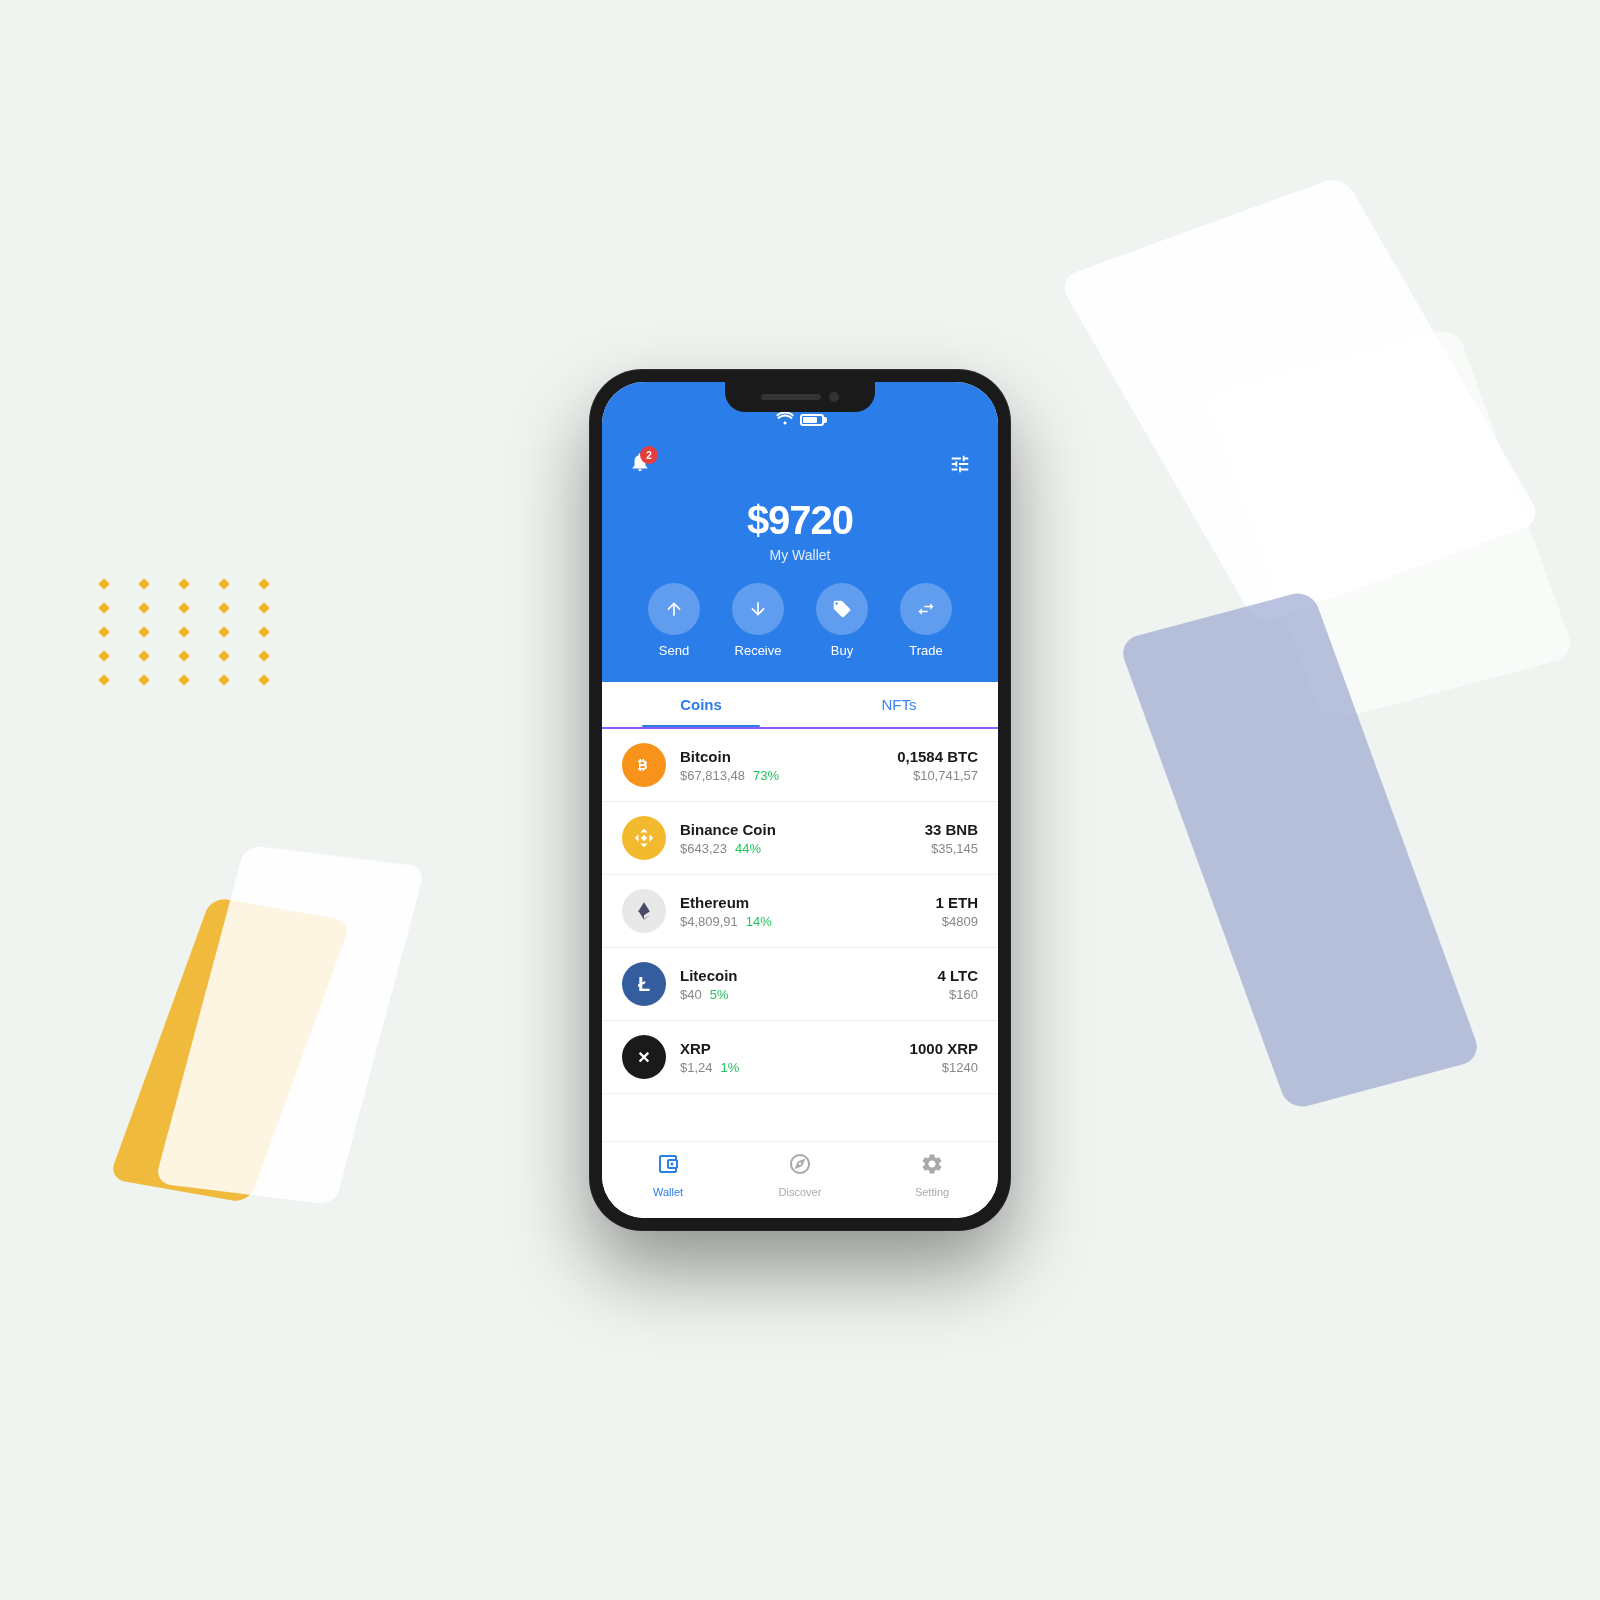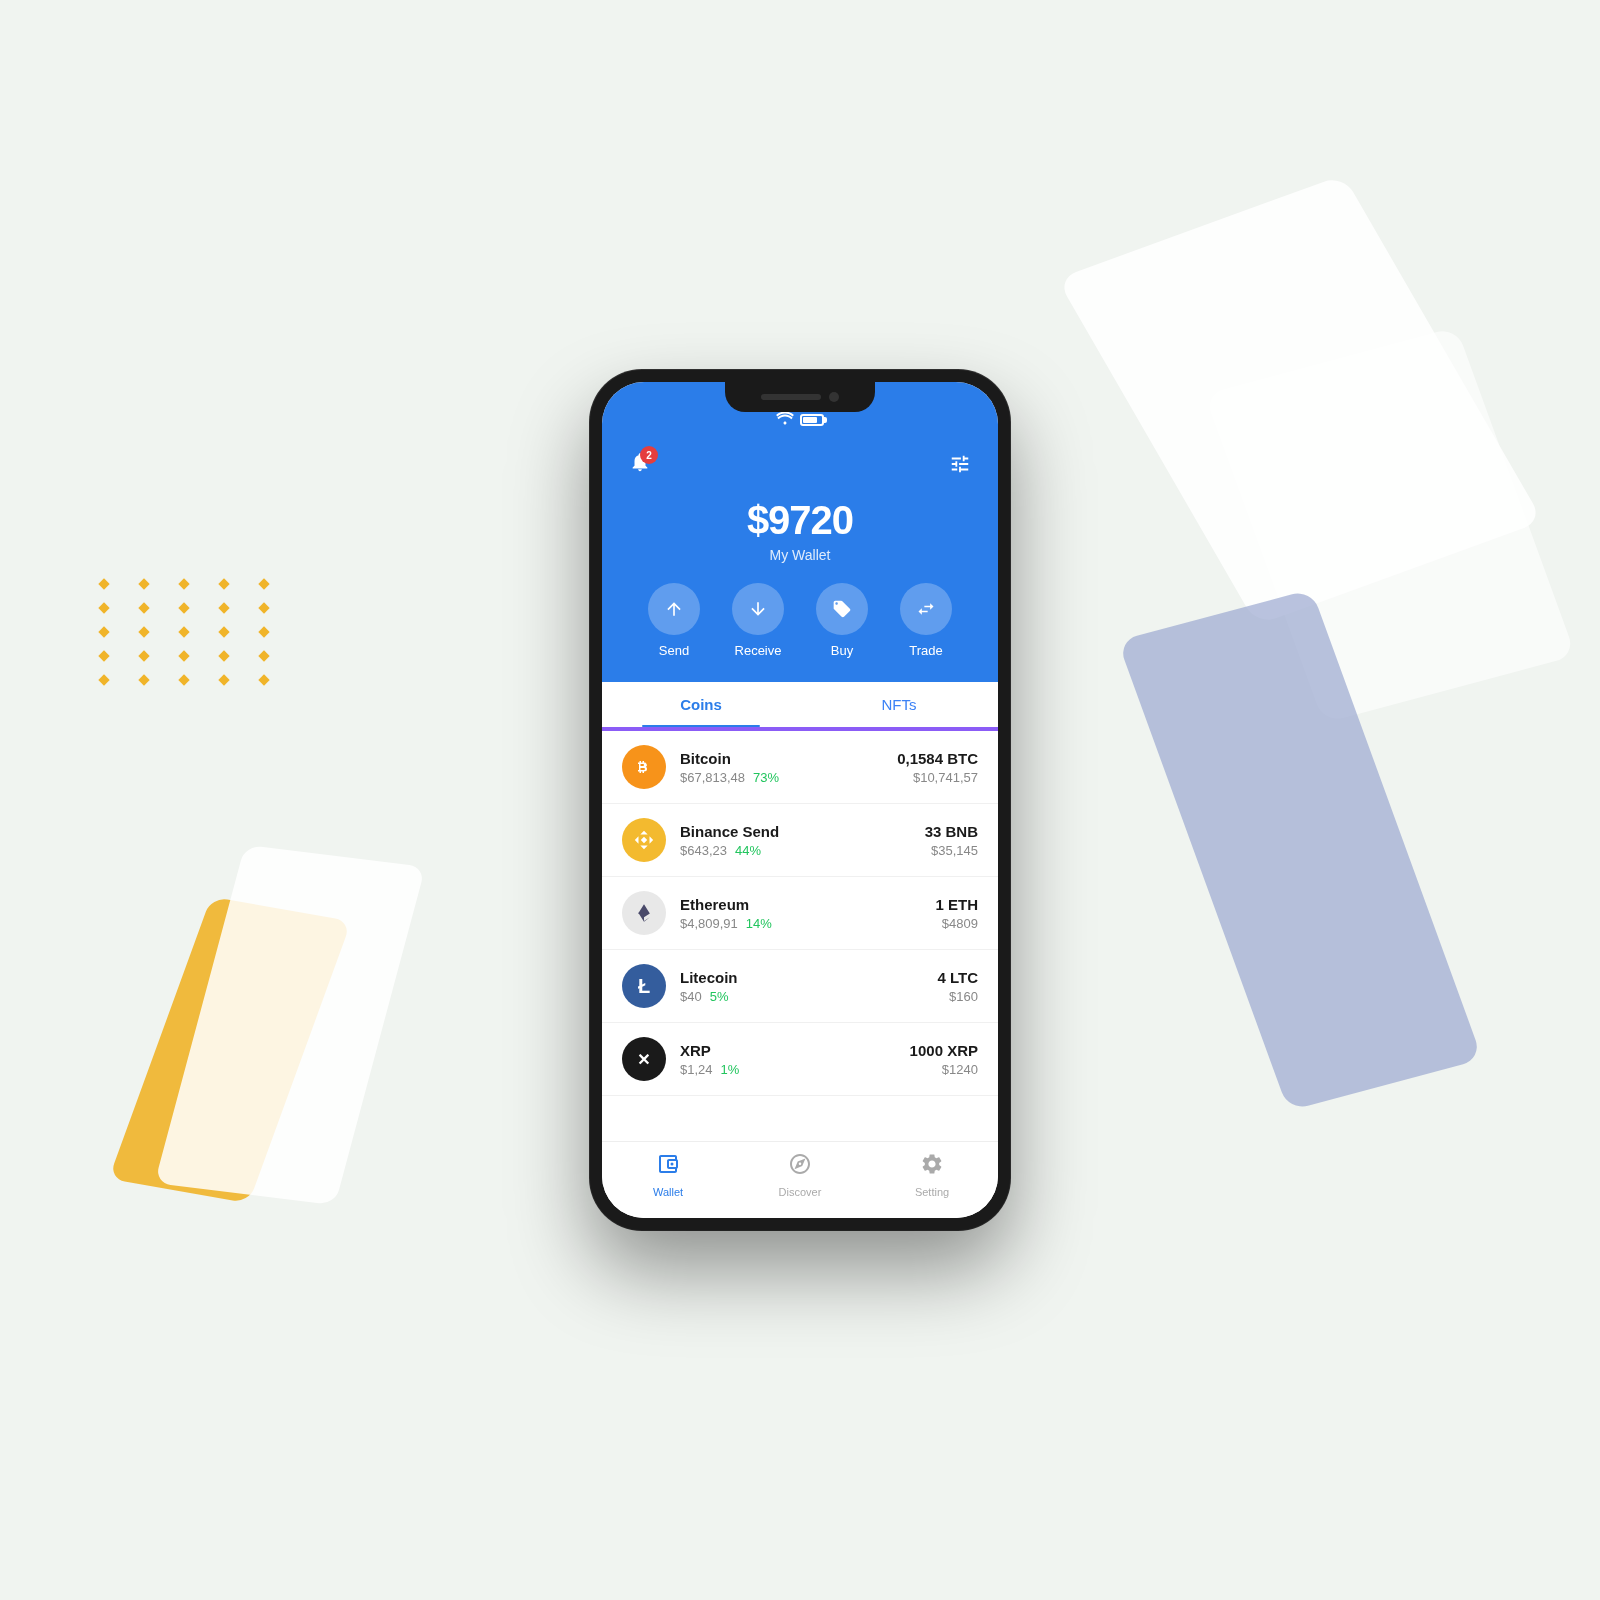--- a/index.html
+++ b/index.html
@@ -303,21 +303,21 @@
 
     .action-label {
       color: white;
       font-size: 13px;
     }
 
     
     .tabs {
       display: flex;
       background: white;
-      border-bottom: 4px solid #8b5cf6;
+      border-bottom: 2px solid #8b5cf6;
       flex-shrink: 0;
     }
 
     .tab {
       flex: 1;
       padding: 14px;
       text-align: center;
       font-size: 15px;
       cursor: pointer;
       position: relative;
@@ -623,21 +623,21 @@
           </div>
         </div>
 
         <div class="coin-item">
           <div class="coin-logo bnb">
             <svg width="22" height="22" viewBox="0 0 24 24" fill="white">
               <path d="M12 2L8 6h8l-4-4zm0 20l4-4H8l4 4zM2 12l4 4V8L2 12zm20 0l-4-4v8l4-4zM12 8.5l-3.5 3.5 3.5 3.5 3.5-3.5L12 8.5z"></path>
             </svg>
           </div>
           <div class="coin-info">
-            <div class="coin-name">Binance Send</div>
+            <div class="coin-name">Binance Coin</div>
             <div class="coin-price-row">
               <span class="coin-price">$643,23</span>
               <span class="coin-change">44%</span>
             </div>
           </div>
           <div class="coin-holdings">
             <div class="coin-amount">33 BNB</div>
             <div class="coin-value">$35,145</div>
           </div>
         </div>

